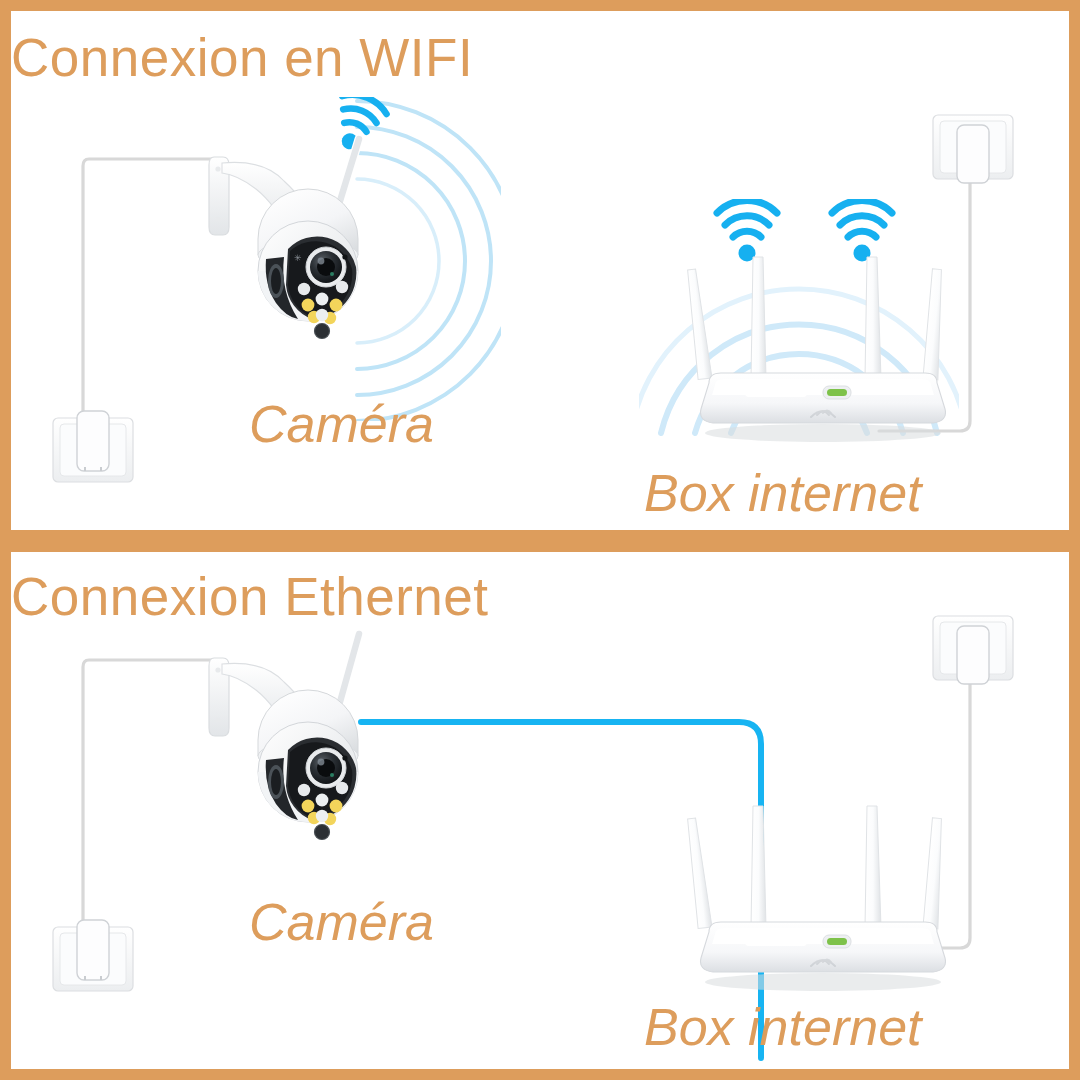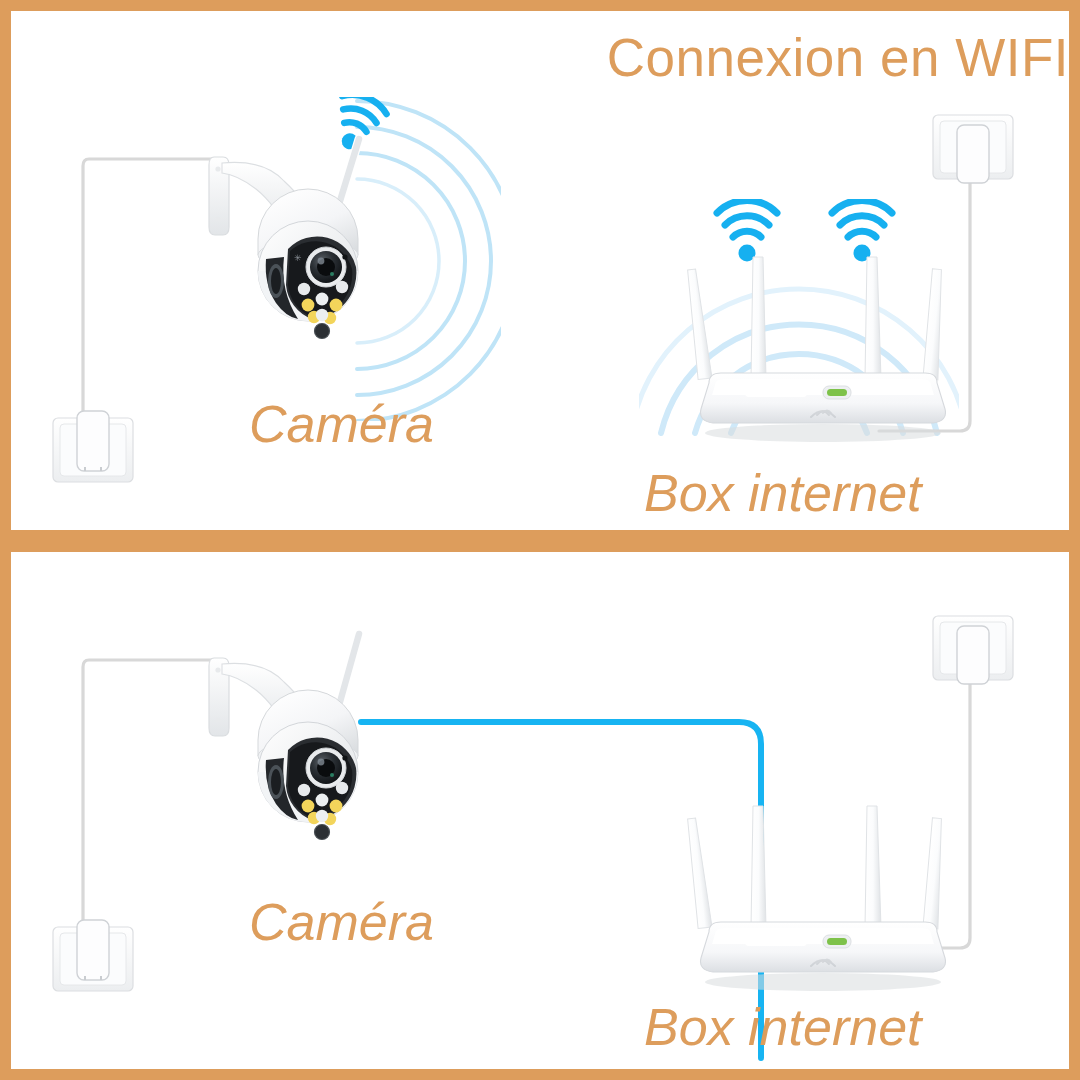--- a/index.html
+++ b/index.html
@@ -13,21 +13,21 @@
     background:#ffffff;border:11px solid #dd9d5c;
   }
   .panel{position:absolute;left:0;right:0;overflow:hidden;background:#fff;}
   .panel-wifi{top:0;height:519px;}
   .panel-eth{top:541px;bottom:0;}
   .divider{
     position:absolute;left:0;right:0;top:519px;height:22px;
     background:#dd9d5c;
   }
   .title{
-    position:absolute;left:0;right:0;text-align:right;
+    position:absolute;left:0;right:0;text-align:left;
     color:#dd9d5c;font-weight:400;letter-spacing:.5px;
     white-space:nowrap;
   }
   .title-wifi{top:16px;font-size:53px;}
   .title-eth{top:14px;font-size:53px;}
   .lbl{
     position:absolute;color:#dd9d5c;font-weight:400;white-space:nowrap;
     font-size:52px;
     font-style:italic;
   }
@@ -224,20 +224,21 @@
     </svg>
 
     <div class="lbl lbl-cam-1">Caméra</div>
     <div class="lbl lbl-box-1">Box internet</div>
   </div>
 
   <div class="divider"></div>
 
   <div class="panel panel-eth">
 
+    <div class="title title-eth">Connexion Ethernet</div>
 
     <svg class="abs" style="left:0;top:0;" width="520" height="520">
       <path d="M206,108 L78,108 Q72,108 72,115 L72,368" fill="none" stroke="#d8d8d8" stroke-width="3.2" stroke-linecap="round"></path>
     </svg>
 
     <svg class="abs" style="left:38px;top:366px;" width="92" height="78">
       <defs>
         <linearGradient id="oge1" x1="0" y1="0" x2="0" y2="1">
           <stop offset="0" stop-color="#ffffff"></stop>
             <stop offset="1" stop-color="#eceef0"></stop>

